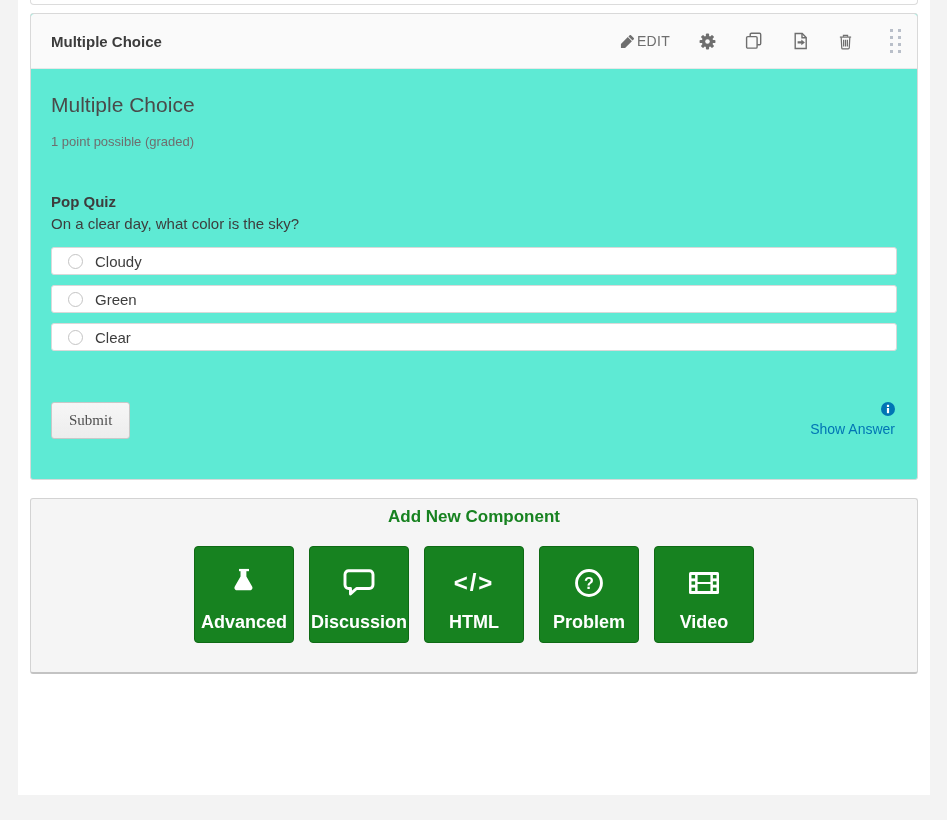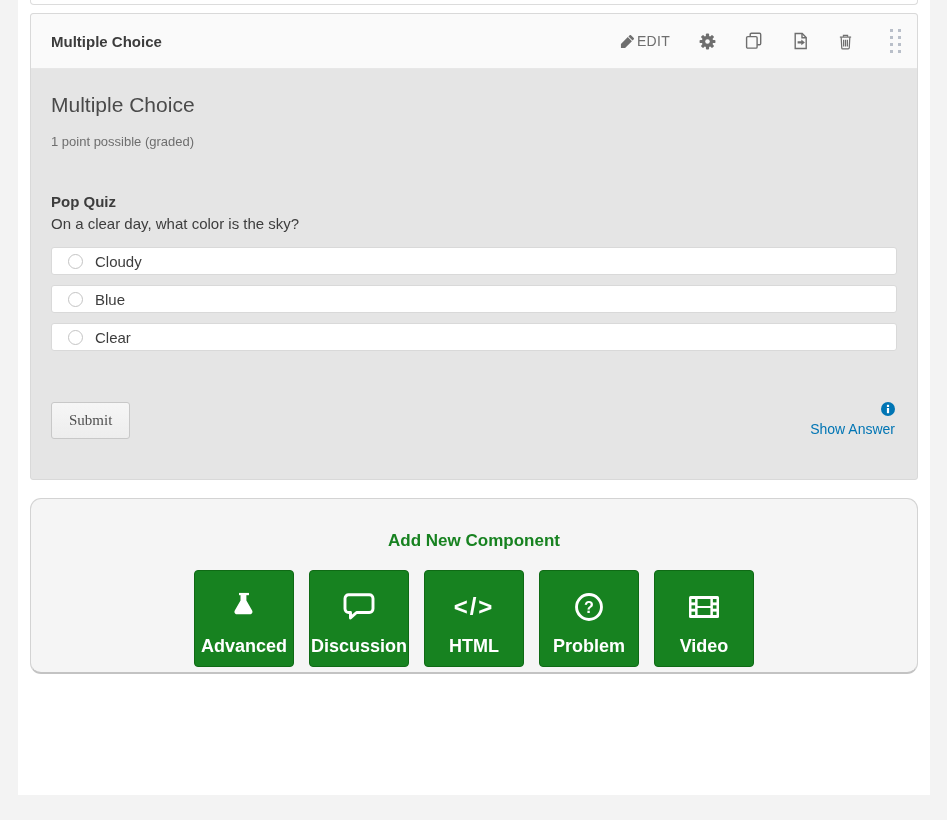--- a/index.html
+++ b/index.html
@@ -24,21 +24,21 @@
     border-right: 1px solid #dcdcdc;
     border-bottom: 1px solid #dcdcdc;
     border-radius: 0 0 4px 4px;
     background: #fff;
   }
   
   .component-card {
     margin: 8px 12px 0;
     border: 1px solid #d9d9d9;
     border-radius: 3px;
-    background: #e5e5e5;
+    background: #5eead4;
   }
   .component-header {
     height: 55px;
     background: #fafafa;
     border-bottom: 1px solid #e7e7e7;
     border-radius: 3px 3px 0 0;
     display: flex;
     align-items: center;
     padding: 0 14px 0 20px;
   }
@@ -130,22 +130,22 @@
     text-decoration: none;
     cursor: pointer;
   }
   
   .add-component-panel {
     margin: 18px 12px 0;
     height: 176px;
     background: #f5f5f5;
     border: 1px solid #d3d3d3;
     border-bottom: 2px solid #c3c3c3;
-    border-radius: 11px;
-    padding-top: 32px;
+    border-radius: 3px;
+    padding-top: 8px;
   }
   .add-component-title {
     text-align: center;
     font-size: 17px;
     font-weight: bold;
     color: #178220;
     margin-bottom: 19px;
   }
   .type-buttons {
     display: flex;
@@ -266,21 +266,21 @@
       <div class="quiz-label">Pop Quiz</div>
       <div class="question-text">On a clear day, what color is the sky?</div>
 
       <div>
         <div class="choice-row">
           <span class="radio-circle"></span>
           <span class="choice-label">Cloudy</span>
         </div>
         <div class="choice-row">
           <span class="radio-circle"></span>
-          <span class="choice-label">Blue</span>
+          <span class="choice-label">Green</span>
         </div>
         <div class="choice-row">
           <span class="radio-circle"></span>
           <span class="choice-label">Clear</span>
         </div>
       </div>
 
       <div class="action-row">
         <button class="submit-button">Submit</button>
         <div class="show-answer-wrap">

